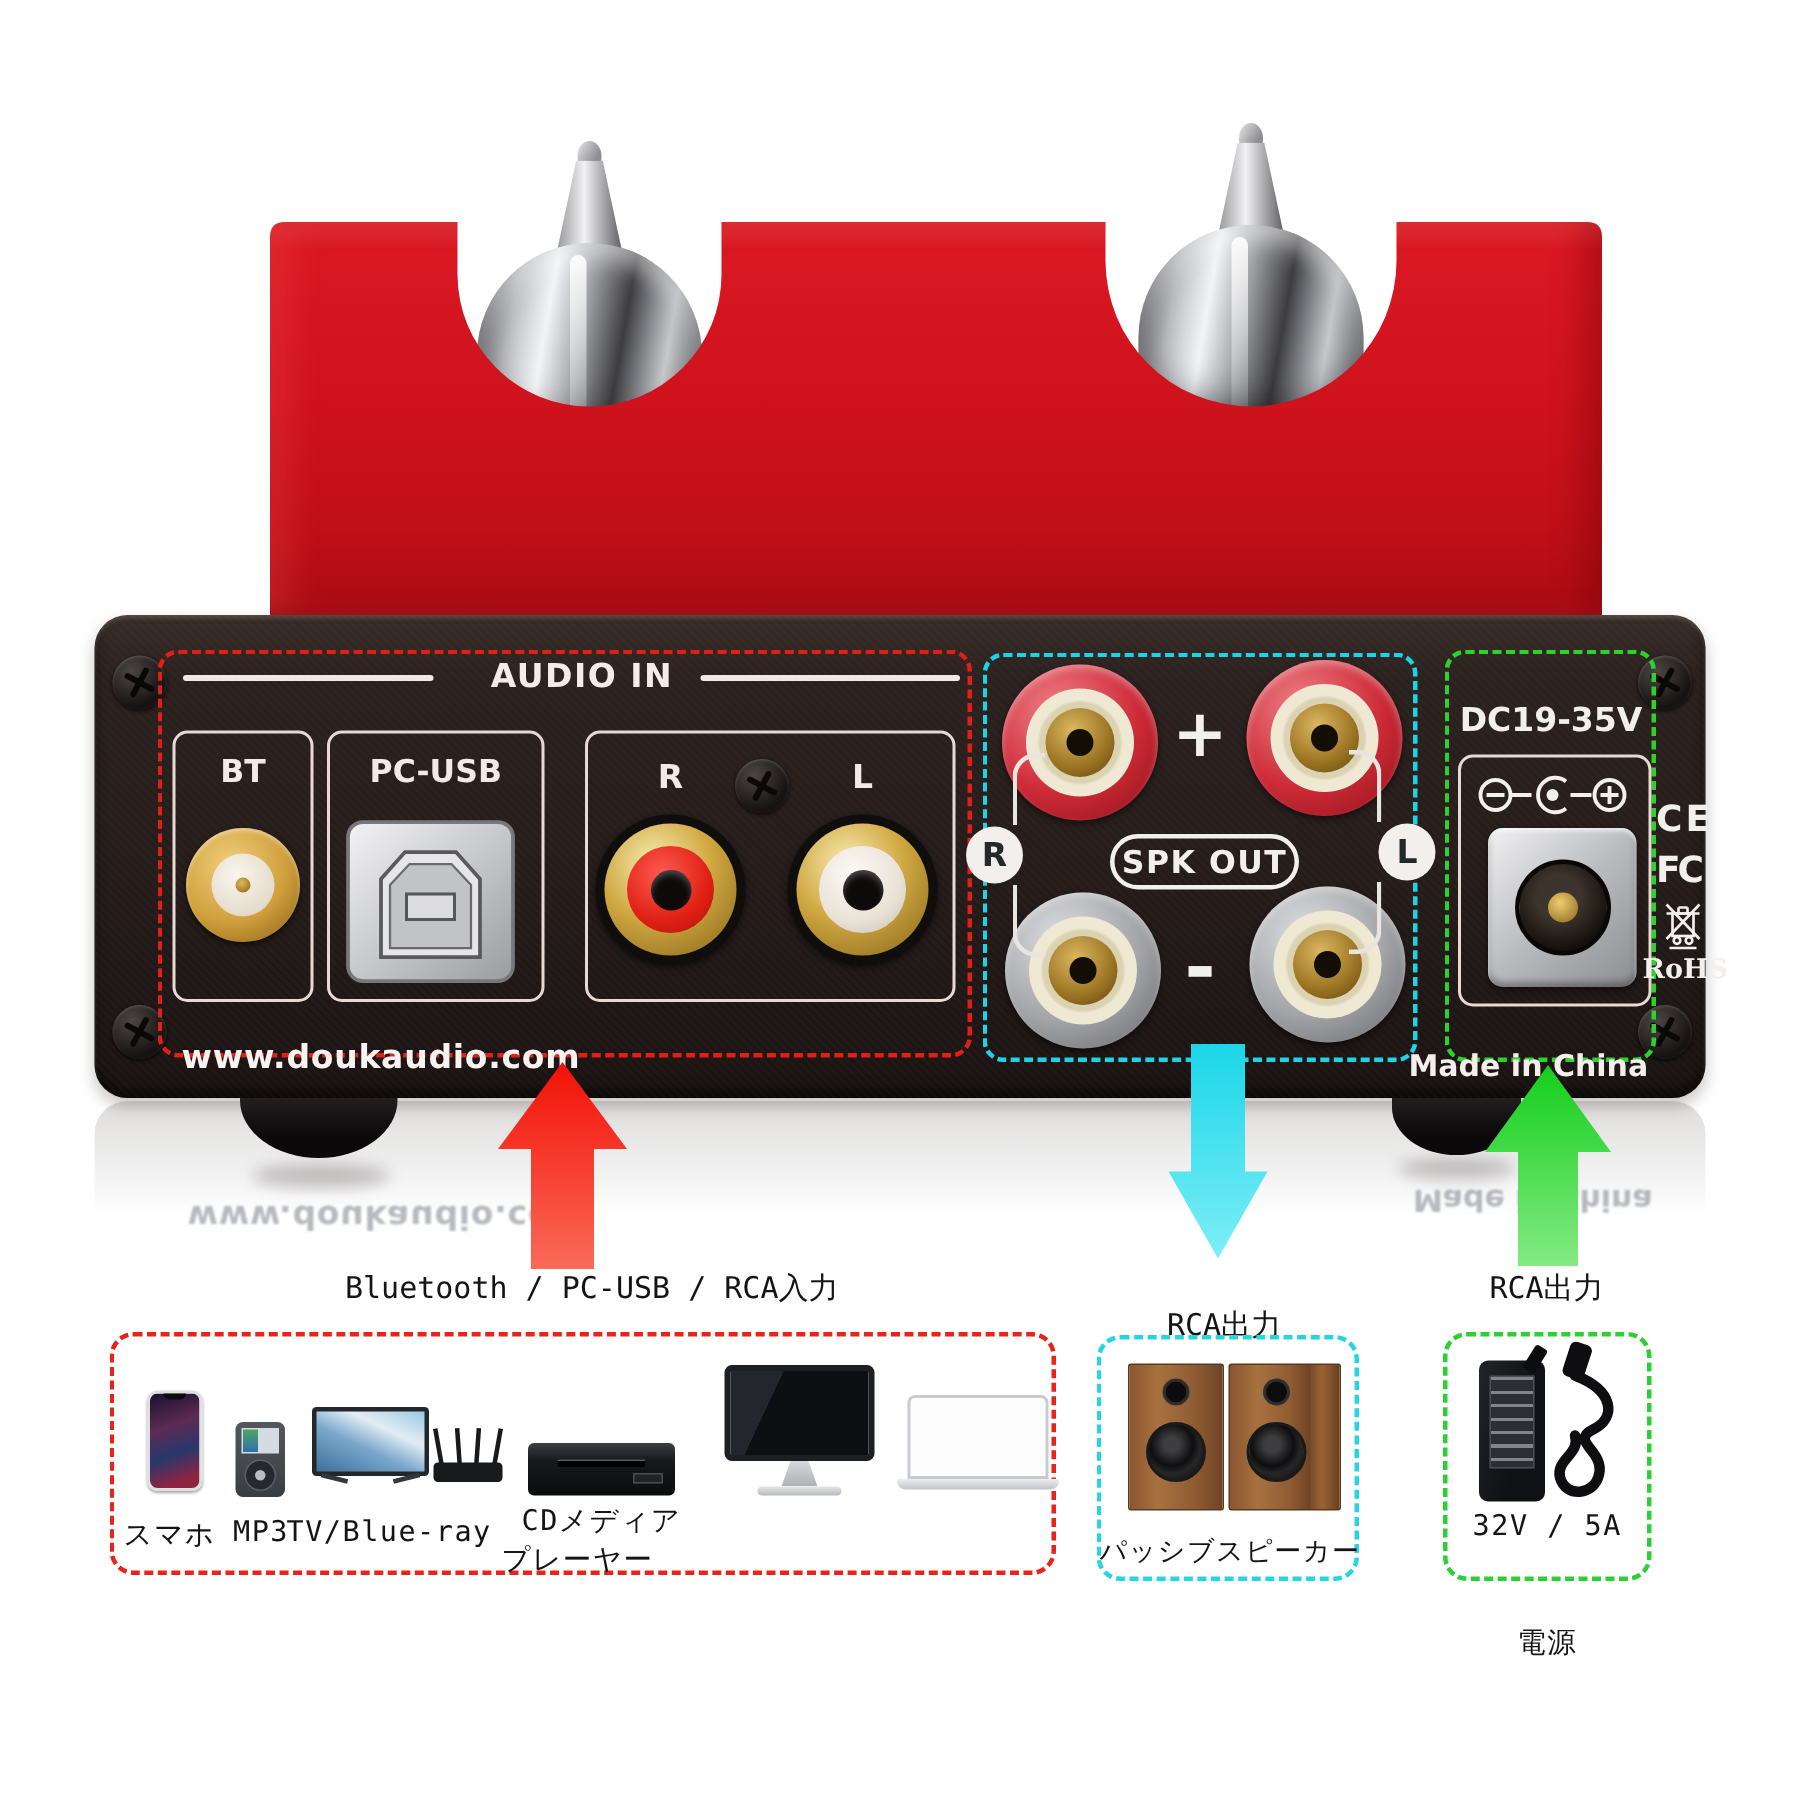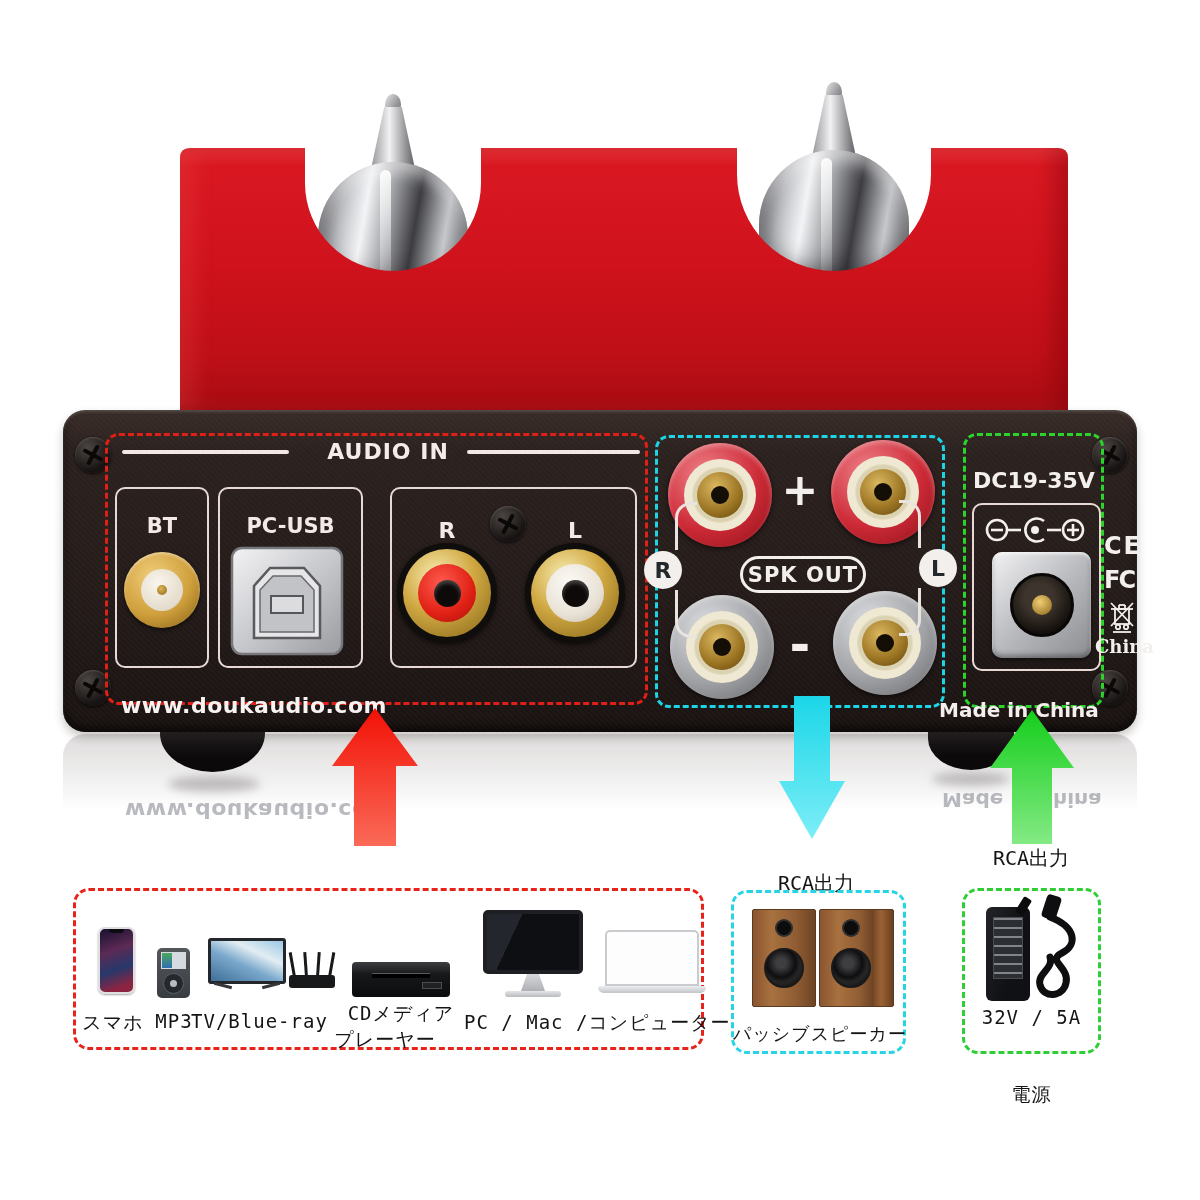--- a/index.html
+++ b/index.html
@@ -66,21 +66,21 @@
   #zone-output{left:592px;top:25px;width:290px;height:273px;border:3px dashed #1cd4e4;}
   #zone-dc{left:900px;top:23px;width:141px;height:275px;border:3px dashed #2bd32b;}
 
   .hline{height:4px;background:#f3e7e5;border-radius:2px;top:40px;}
   #hline-1{left:59px;width:167px;} #hline-2{left:404px;width:173px;}
   #audio-in{left:250px;top:29px;width:150px;text-align:center;color:#f5ecea;
     font-size:22px;font-weight:bold;letter-spacing:1px;white-space:nowrap;}
 
   .port-box{border:2px solid #e9d9d5;border-radius:10px;top:77px;height:181px;}
   #box-bt{left:52px;width:94px;} #box-usb{left:155px;width:145px;} #box-rca{left:327px;width:247px;}
-  .port-label{color:#f3e9e7;font-weight:bold;font-size:21px;text-align:center;white-space:nowrap;margin-top:12px;}
+  .port-label{color:#f3e9e7;font-weight:bold;font-size:21px;text-align:center;white-space:nowrap;}
   #bt-label{left:52px;width:94px;top:92px;}
   #pcusb-label{left:155px;width:145px;top:92px;}
   #r-label{left:344px;width:80px;top:96px;font-size:22px;}
   #l-label{left:472px;width:80px;top:96px;font-size:22px;}
   #mid-screw{left:427px;top:96px;}
 
   
   #sma{left:61px;top:142px;width:76px;height:76px;border-radius:50%;
     background:radial-gradient(circle at 38% 32%,#f0cd7a,#cf9f3c 55%,#8a6418 95%);
     box-shadow:0 2px 4px rgba(0,0,0,.6),inset 0 2px 3px rgba(255,255,255,.4);
@@ -402,21 +402,21 @@
         <line x1="10" y1="9" x2="10" y2="5"></line>
           <line x1="16" y1="9" x2="16" y2="5"></line>
           <line x1="10" y1="5" x2="16" y2="5"></line>
         <circle cx="9" cy="27" r="2.2"></circle>
           <circle cx="17" cy="27" r="2.2"></circle>
         <line x1="2" y1="3" x2="24" y2="26"></line>
           <line x1="24" y1="3" x2="2" y2="26"></line>
         <line x1="4" y1="32" x2="22" y2="32"></line>
       </g>
     </svg>
-    <div id="rohs" class="cert">China</div>
+    <div id="rohs" class="cert">RoHS</div>
 
     <div id="website">www.doukaudio.com</div>
     <div id="madein">Made in China</div>
   </div>
 
   <svg id="arrow-red" width="90" height="140" viewBox="0 0 90 140">
     <defs>
         <linearGradient id="gradR" x1="0" y1="0" x2="0" y2="1">
       <stop offset="0" stop-color="#f21106"></stop>
           <stop offset="1" stop-color="#fa6a58"></stop>
@@ -436,20 +436,21 @@
   <svg id="arrow-green" width="88" height="136" viewBox="0 0 88 136">
     <defs>
         <linearGradient id="gradG" x1="0" y1="0" x2="0" y2="1">
       <stop offset="0" stop-color="#14ce1c"></stop>
           <stop offset="1" stop-color="#84ea84"></stop>
         </linearGradient>
       </defs>
     <polygon points="44,0 86,58 64,58 64,134 24,134 24,58 2,58" fill="url(#gradG)"></polygon>
   </svg>
 
+  <div id="lbl-input" class="callout">Bluetooth / PC-USB / RCA入力</div>
   <div id="lbl-output" class="callout">RCA出力</div>
   <div id="lbl-dc" class="callout">RCA出力</div>
 
   <div id="box-sources"></div>
   <div id="box-speakers"></div>
   <div id="box-psu"></div>
 
   <div id="icon-phone">
       <div class="notch"></div>
     </div>
@@ -504,18 +505,17 @@
   <svg id="psu-cable" width="64" height="112" viewBox="0 0 64 112">
     <rect x="20" y="2" width="15" height="24" rx="4" fill="#0e0e10" transform="rotate(18 27 14)"></rect>
     <path d="M26,24 C52,34 54,52 38,60 C22,68 46,74 42,90 C39,104 20,106 16,92 C13,80 30,76 26,64" fill="none" stroke="#0e0e10" stroke-width="7" stroke-linecap="round"></path>
   </svg>
 
   <div id="lbl-phone" class="dev-label">スマホ</div>
   <div id="lbl-mp3" class="dev-label">MP3</div>
   <div id="lbl-tv" class="dev-label">TV/Blue-ray</div>
   <div id="lbl-cd1" class="dev-label">CDメディア</div>
   <div id="lbl-cd2" class="dev-label">プレーヤー</div>
-  <div id="lbl-pc" class="dev-label">PC / Mac /コンピューター</div>
   <div id="lbl-spk" class="dev-label">パッシブスピーカー</div>
   <div id="lbl-psu-spec" class="dev-label">32V / 5A</div>
   <div id="lbl-psu" class="dev-label">電源</div>
 
 </div>
 
 </body></html>

